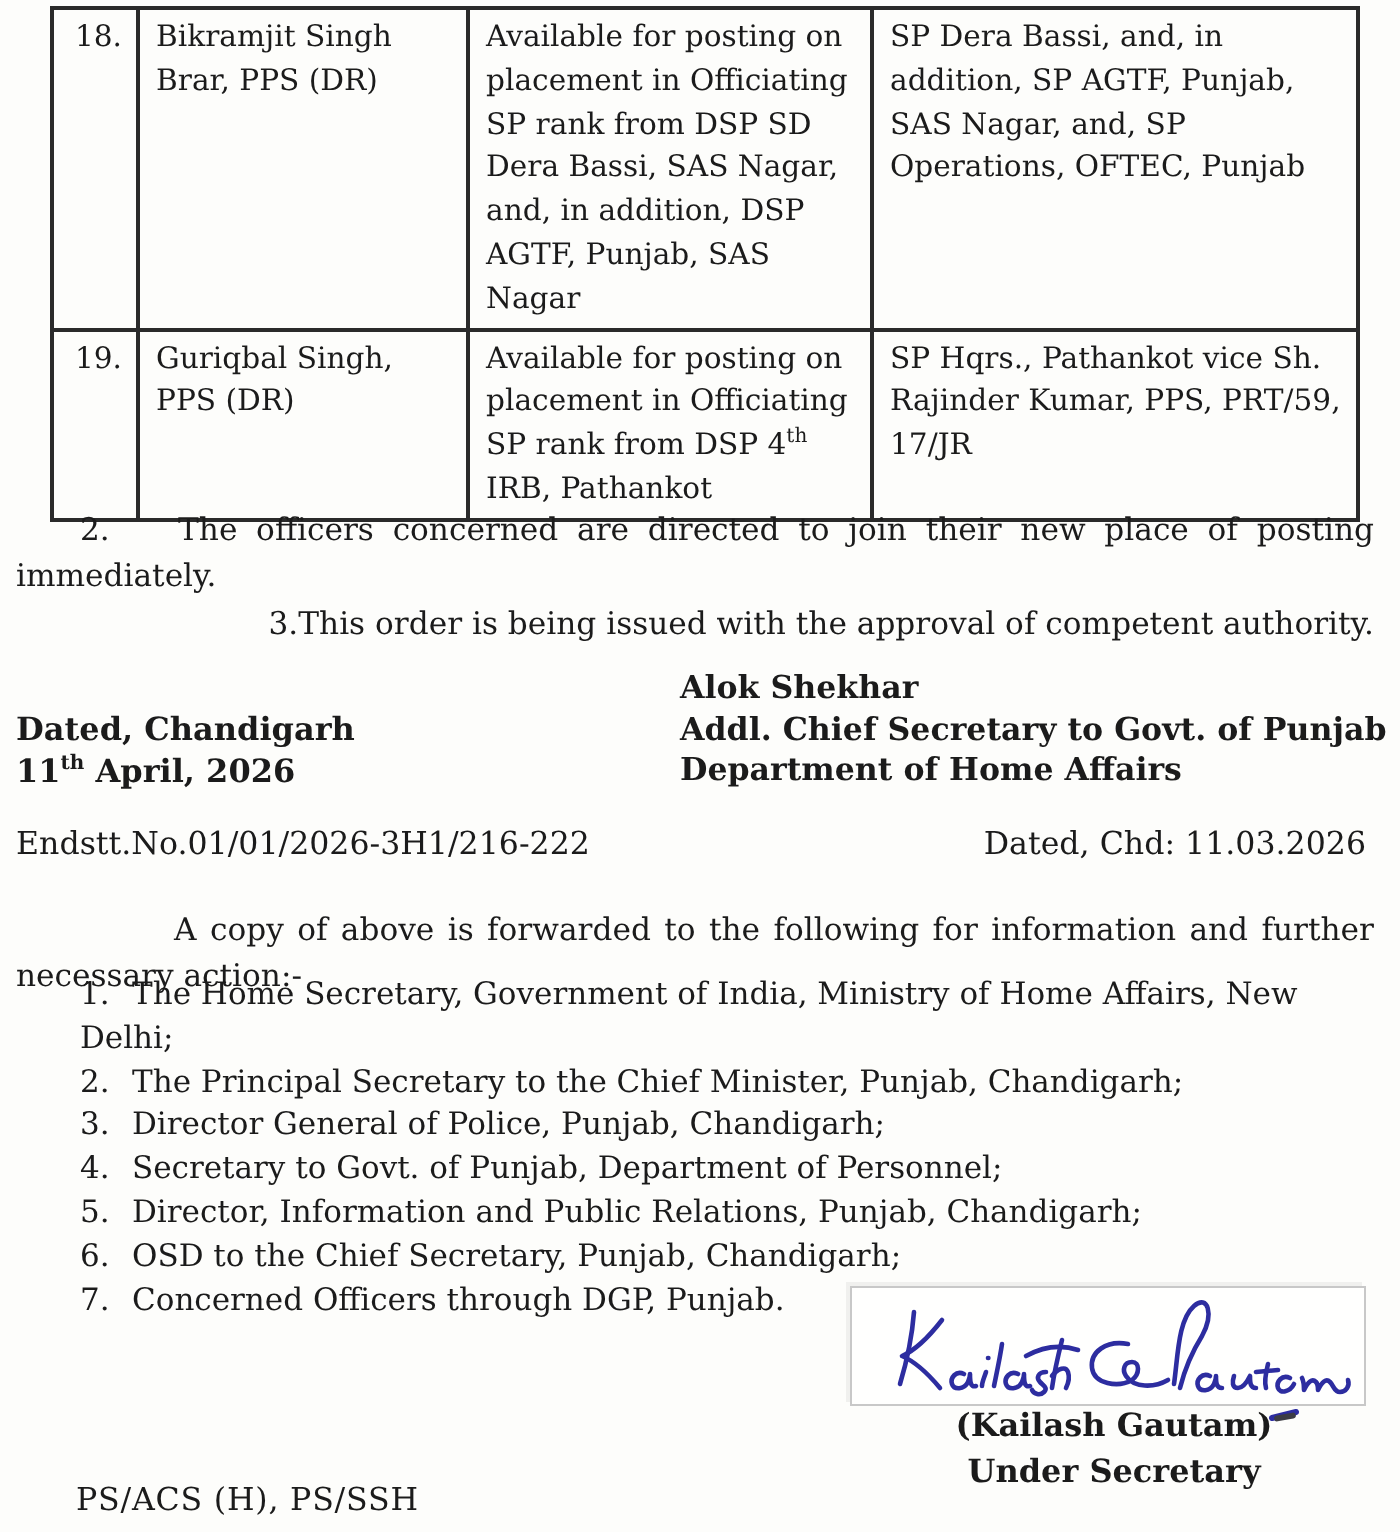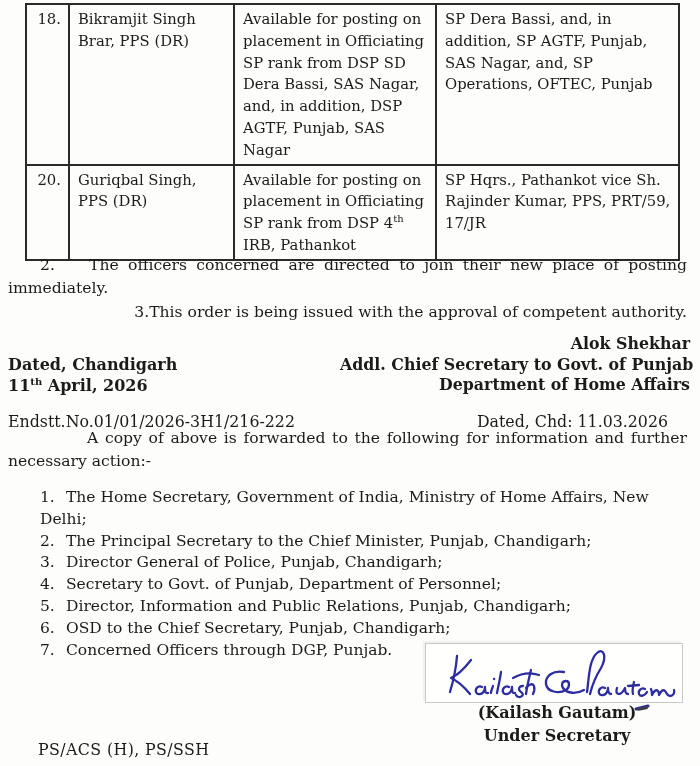--- a/index.html
+++ b/index.html
@@ -17,27 +17,27 @@
   td.c-no{text-align:right;padding-right:6px;}
   tr.r18{height:145px;}
   tr.r19{height:91px;}
   
   .para{position:absolute;left:8px;width:679px;font-size:15.6px;line-height:23px;}
   .jline{text-align:justify;text-align-last:justify;margin-left:32px;}
   .pnum{display:inline-block;width:49px;}
   .p2{top:254px;}
   .p3{top:301px;text-align:right;}
   
-  .sigblock{position:absolute;top:334px;left:340px;width:350px;text-align:right;
+  .sigblock{position:absolute;top:334px;left:340px;width:350px;text-align:left;
     font-weight:bold;font-size:15.8px;line-height:20.5px;white-space:nowrap;}
   .dateline{position:absolute;top:355px;left:8px;font-weight:bold;font-size:16px;line-height:20.5px;}
   .endstt{position:absolute;top:411px;left:8px;width:679px;display:flex;
     justify-content:space-between;font-size:15.8px;line-height:22px;gap:48px;}
-  .endstt .right{margin-right:19px;}
-  .forward{top:427px;}
+  .endstt .right{margin-right:4px;}
+  .forward{top:454px;}
   .forward .indent{text-indent:47px;}
   
   .recipients{position:absolute;top:487px;left:40px;width:650px;font-size:15.5px;line-height:21.8px;}
   .lnum{display:inline-block;width:26px;}
   
   .sigbox{position:absolute;left:425px;top:643px;width:256px;height:58px;
     border:1px solid #c8c8c8;background:#fffffe;box-shadow:-2px -2px 0 #f0f0ee;}
   svg.signature{position:absolute;left:427px;top:644px;width:254px;height:74px;overflow:visible;}
   .signame{position:absolute;top:702px;left:437px;width:240px;text-align:center;
     font-weight:bold;font-size:16px;line-height:22px;}
@@ -62,21 +62,21 @@
         <col style="width:243px">
     </colgroup>
     <tbody>
         <tr class="r18">
       <td class="c-no"><span>18.</span></td>
       <td><span>Bikramjit Singh Brar, PPS (DR)</span></td>
       <td><span>Available for posting on placement in Officiating SP rank from DSP SD Dera Bassi, SAS Nagar, and, in addition, DSP AGTF, Punjab, SAS Nagar</span></td>
       <td><span>SP Dera Bassi, and, in addition, SP AGTF, Punjab, SAS Nagar, and, SP Operations, OFTEC, Punjab</span></td>
     </tr>
     <tr class="r19">
-      <td class="c-no"><span>20.</span></td>
+      <td class="c-no"><span>19.</span></td>
       <td><span>Guriqbal Singh, PPS (DR)</span></td>
       <td>
         <span>Available for posting on placement in Officiating SP rank from DSP 4</span><sup>th</sup><span> IRB, Pathankot</span>
       </td>
       <td><span>SP Hqrs., Pathankot vice Sh. Rajinder Kumar, PPS, PRT/59, 17/JR</span></td>
     </tr>
   </tbody>
     </table>
 
   <div class="para p2">

